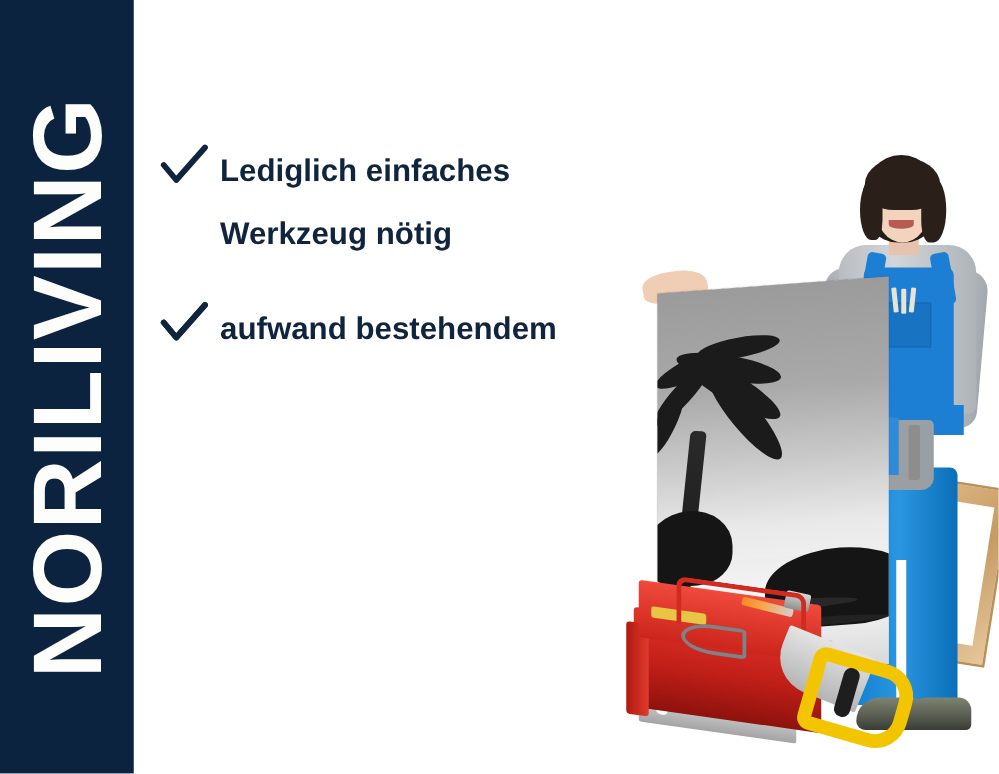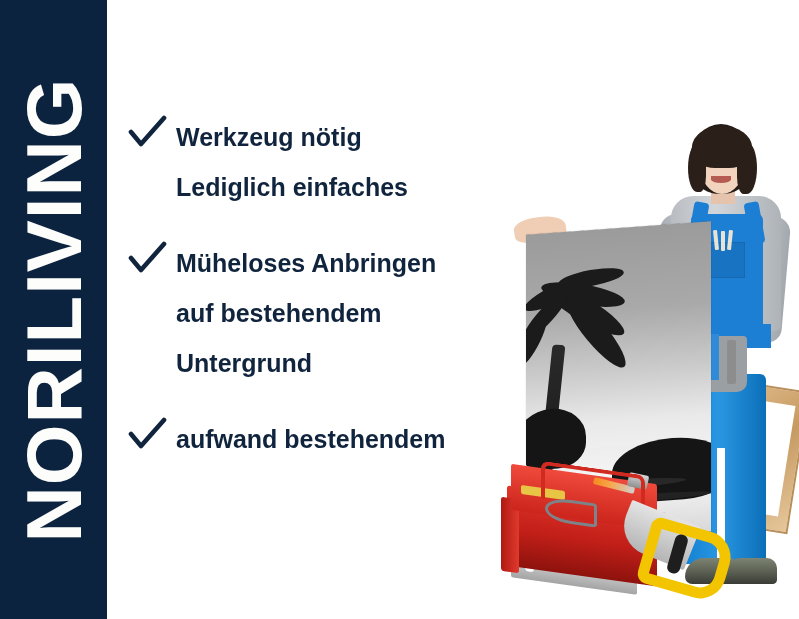--- a/index.html
+++ b/index.html
@@ -387,35 +387,30 @@
 
   <div class="bullets">
 
     <div class="bullet">
       <span class="check-icon">
         <svg viewBox="0 0 40 34" width="40" height="34" aria-hidden="true">
           <path d="M3 17 L13 29 L36 3" fill="none" stroke="#10243d" stroke-width="4.6" stroke-linecap="round" stroke-linejoin="round"></path>
         </svg>
       </span>
       <span class="bullet-lines">
+        <span class="bullet-line">Lediglich einfaches</span>
         <span class="bullet-line">Werkzeug nötig</span>
-        <span class="bullet-line">Lediglich einfaches</span>
       </span>
     </div>
 
     <div class="bullet">
       <span class="check-icon">
         <svg viewBox="0 0 40 34" width="40" height="34" aria-hidden="true">
           <path d="M3 17 L13 29 L36 3" fill="none" stroke="#10243d" stroke-width="4.6" stroke-linecap="round" stroke-linejoin="round"></path>
         </svg>
-      </span>
-      <span class="bullet-lines">
-        <span class="bullet-line">Müheloses Anbringen</span>
-        <span class="bullet-line">auf bestehendem</span>
-        <span class="bullet-line">Untergrund</span>
       </span>
     </div>
 
     <div class="bullet">
       <span class="check-icon">
         <svg viewBox="0 0 40 34" width="40" height="34" aria-hidden="true">
           <path d="M3 17 L13 29 L36 3" fill="none" stroke="#10243d" stroke-width="4.6" stroke-linecap="round" stroke-linejoin="round"></path>
         </svg>
       </span>
       <span class="bullet-lines">

